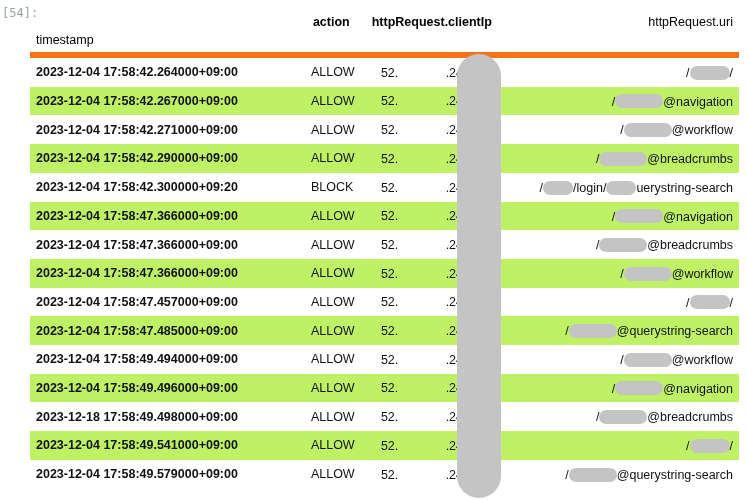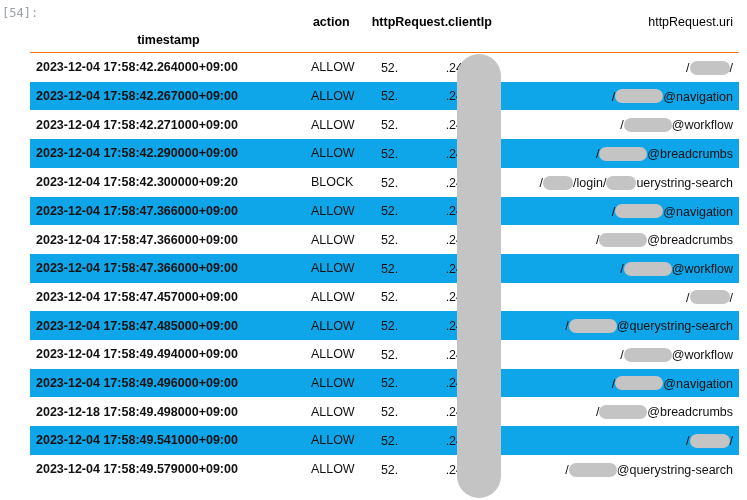--- a/index.html
+++ b/index.html
@@ -39,35 +39,35 @@
   }
   col.ts    { width: 273px; }
   col.act   { width: 58px;  }
   col.ip    { width: 128px; }
   col.uri   { width: 240px; }
 
   th {
     font-weight: 700;
     text-align: right;
     padding: 5px 6px 5px 6px;
-    border-bottom: 1px solid #f97316;
+    border-bottom: 6px solid #f97316;
     vertical-align: bottom;
     color: #000;
     height: 38px;
   }
   th.ts-col { text-align: right; height: 38px; }
 
   td {
     padding: 7px 6px;
     white-space: nowrap;
     overflow: hidden;
     vertical-align: middle;
   }
   tr.odd td  { background: #ffffff; }
-  tr.even td { background: #0ea5e9; }
+  tr.even td { background: #bef264; }
 
   .ts {
     font-weight: 700;
     font-family: -apple-system, BlinkMacSystemFont, "Segoe UI", Helvetica, Arial, sans-serif;
   }
   .act {
     font-weight: 400;
     text-align: left;
     padding-left: 4px;
   }
@@ -128,21 +128,21 @@
       <colgroup>
         <col class="ts">
           <col class="act">
           <col class="ip">
           <col class="uri">
       </colgroup>
       <thead>
         <tr>
           <th class="ts-col">
               <div style="height:18px"></div>
-              <div style="text-align:center;font-weight:700">timestamp</div>
+              <div style="text-align:left;font-weight:400">timestamp</div>
             </th>
           <th style="text-align:left;">
               <div style="text-align:left;font-weight:700">action</div>
               <div style="height:18px"></div>
             </th>
           <th style="text-align:left;">
               <div style="text-align:left;font-weight:700">httpRequest.clientIp</div>
               <div style="height:18px"></div>
             </th>
           <th>

